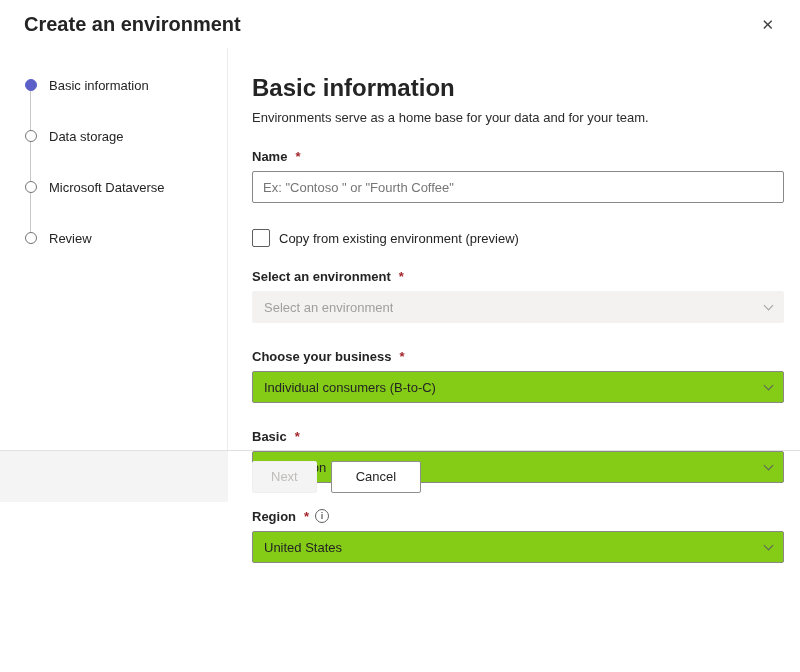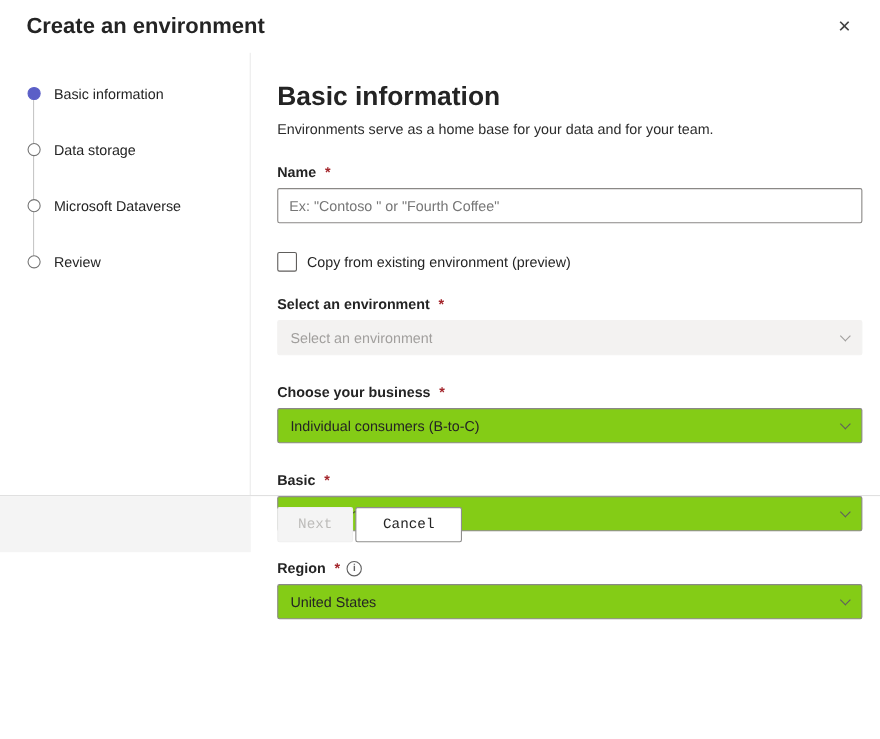--- a/index.html
+++ b/index.html
@@ -27,41 +27,41 @@
   .dot { width: 12px; height: 12px; border-radius: 50%; background: #ffffff; border: 1px solid #757575; flex: 0 0 auto; }
   .dot.filled { background: #5b5fc7; border-color: #5b5fc7; }
   .step-label { font-size: 13px; color: #242424; }
 
   
   .main { flex: 1; padding: 26px 16px 0 24px; min-width: 0; }
   .heading { font-size: 24px; font-weight: 600; margin-bottom: 8px; color: #242424; }
   .desc { font-size: 13px; color: #2b2b2b; margin-bottom: 24px; }
   .field { margin-bottom: 26px; }
   .field-label { font-size: 13px; font-weight: 700; color: #242424; }
-  .label-row { display: flex; align-items: center; gap: 6px; margin-bottom: 7px; }
+  .label-row { display: flex; gap: 6px; margin-bottom: 7px; }
   .req { color: #a4262c; margin-left: 2px; font-weight: 700; font-size: 13px; }
   .text-input { width: 100%; height: 32px; border: 1px solid #8a8886; border-radius: 2px; padding: 0 10px; font-size: 13px; font-family: inherit; color: #242424; background: #fff; }
   .text-input::placeholder { color: #767676; }
 
   .checkbox-row { display: flex; align-items: center; gap: 9px; margin-bottom: 22px; }
   .checkbox { width: 18px; height: 18px; border: 1px solid #605e5c; border-radius: 2px; background: #fff; flex: 0 0 auto; cursor: pointer; }
   .checkbox-label { font-size: 13px; color: #242424; }
 
   .combobox { display: flex; align-items: center; justify-content: space-between; height: 32px; border: 1px solid #8a8886; border-radius: 2px; padding: 0 11px; font-size: 13px; background: #84cc16; cursor: pointer; }
   .combobox .value { overflow: hidden; white-space: nowrap; text-overflow: ellipsis; }
   .combobox.disabled { background: #f3f2f1; border-color: #f3f2f1; color: #a19f9d; cursor: default; }
   .chevron { width: 7px; height: 7px; border-right: 1.5px solid #5f5f5f; border-bottom: 1.5px solid #5f5f5f; transform: rotate(45deg); margin-top: -4px; flex: 0 0 auto; }
   .combobox.disabled .chevron { border-color: #a19f9d; }
 
   .info-icon { width: 14px; height: 14px; border: 1px solid #616161; border-radius: 50%; font-size: 9px; line-height: 1; display: inline-flex; align-items: center; justify-content: center; color: #616161; font-weight: 700; }
 
   
   .footer { height: 52px; flex: 0 0 auto; border-top: 1px solid #e0e0e0; display: flex; }
   .footer-left { width: 228px; flex: 0 0 auto; background: #f4f4f4; }
-  .footer-main { flex: 1; display: flex; align-items: center; gap: 2px; padding: 0 16px 0 24px; font-family: Liberation Mono, monospace; }
+  .footer-main { flex: 1; display: flex; align-items: center; gap: 14px; padding: 0 16px 0 24px; }
   .btn { height: 32px; font-size: 13px; border-radius: 2px; font-family: inherit; cursor: pointer; }
   .btn.disabled { background: #f4f4f4; color: #bdbcba; border: 1px solid #efefef; padding: 0 18px; cursor: default; }
   .btn.secondary { background: #ffffff; color: #242424; border: 1px solid #8f8e8d; padding: 0 24px; }
   .push-right { margin-left: auto; }
 </style>
 </head>
 <body>
 
 <div class="dialog">
 

